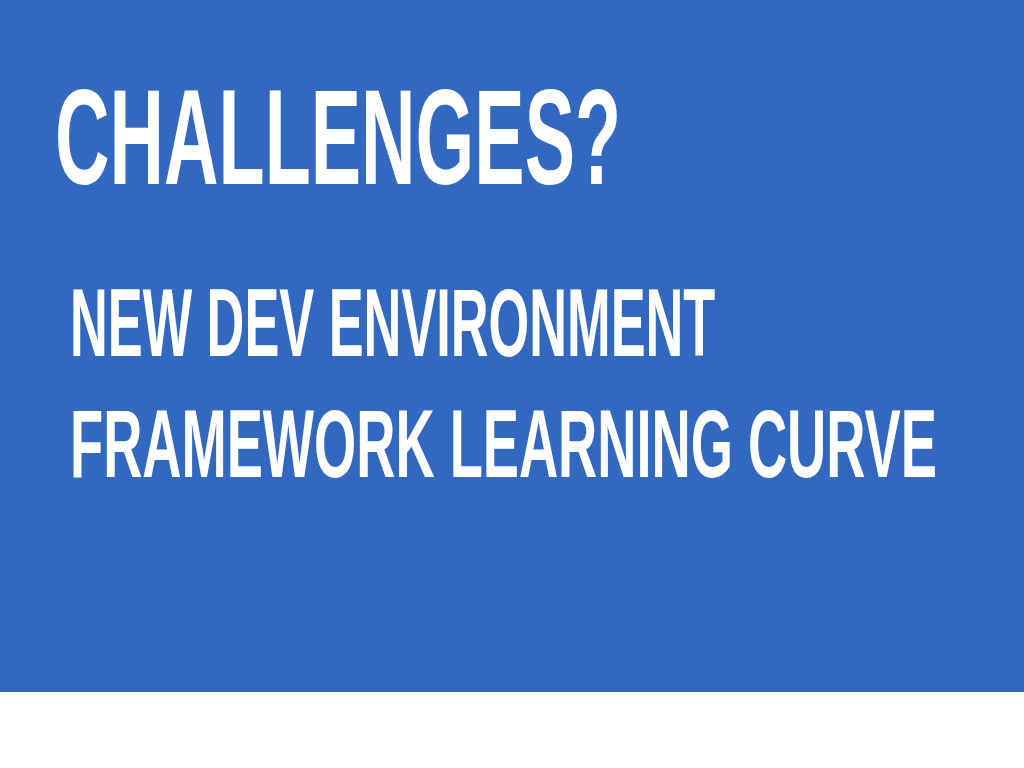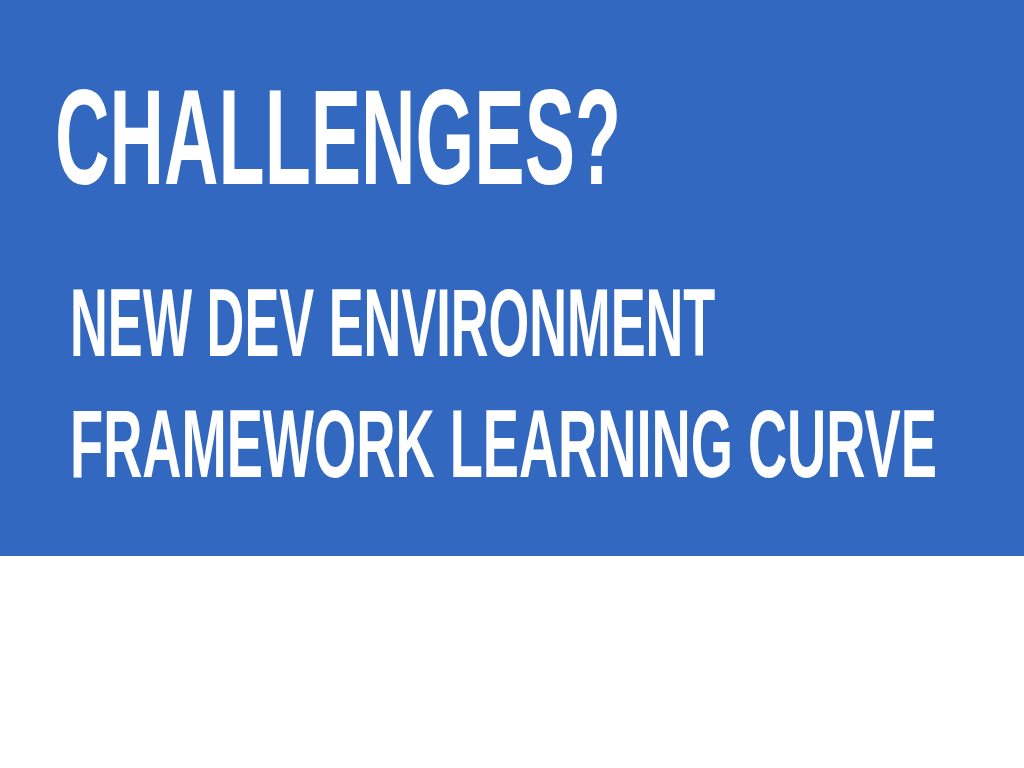--- a/index.html
+++ b/index.html
@@ -10,21 +10,21 @@
   body {
     width: 1024px;
     height: 768px;
     overflow: hidden;
     font-family: "Liberation Sans", sans-serif;
   }
 
   #slide {
     position: relative;
     width: 1024px;
-    height: 556px;
+    height: 692px;
     background: #3268c0;
     overflow: hidden;
   }
 
   
   .content {
     position: absolute;
     left: 0;
     top: 0;
     width: 1024px;

